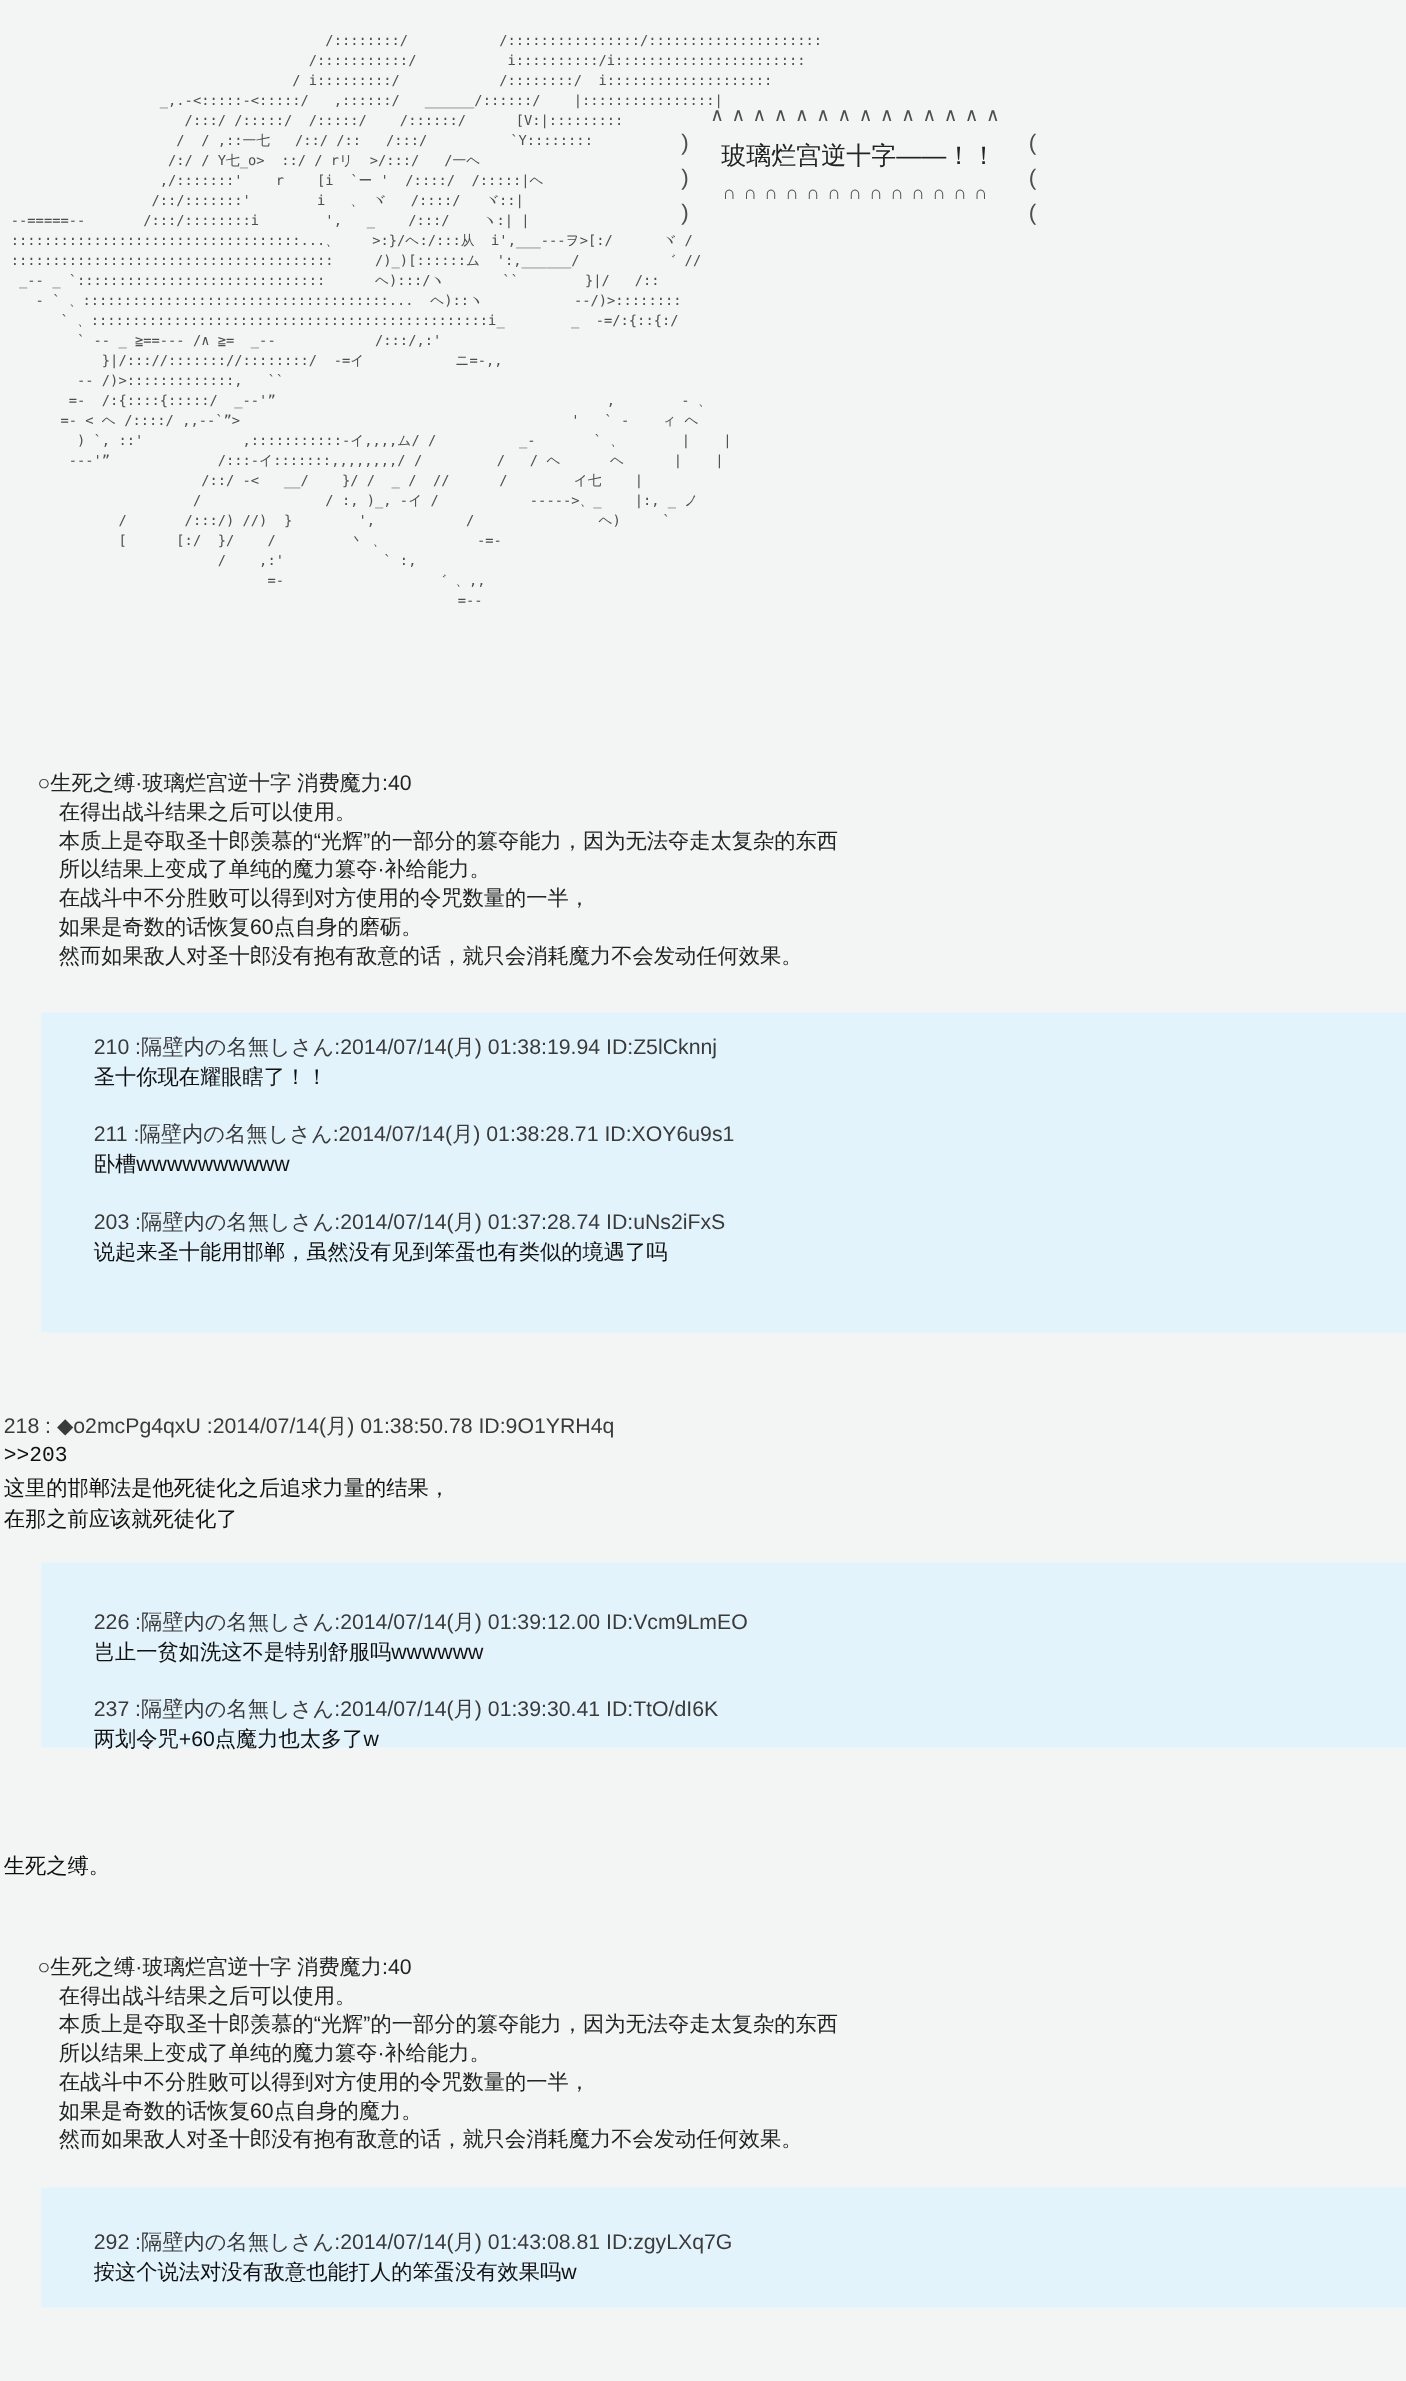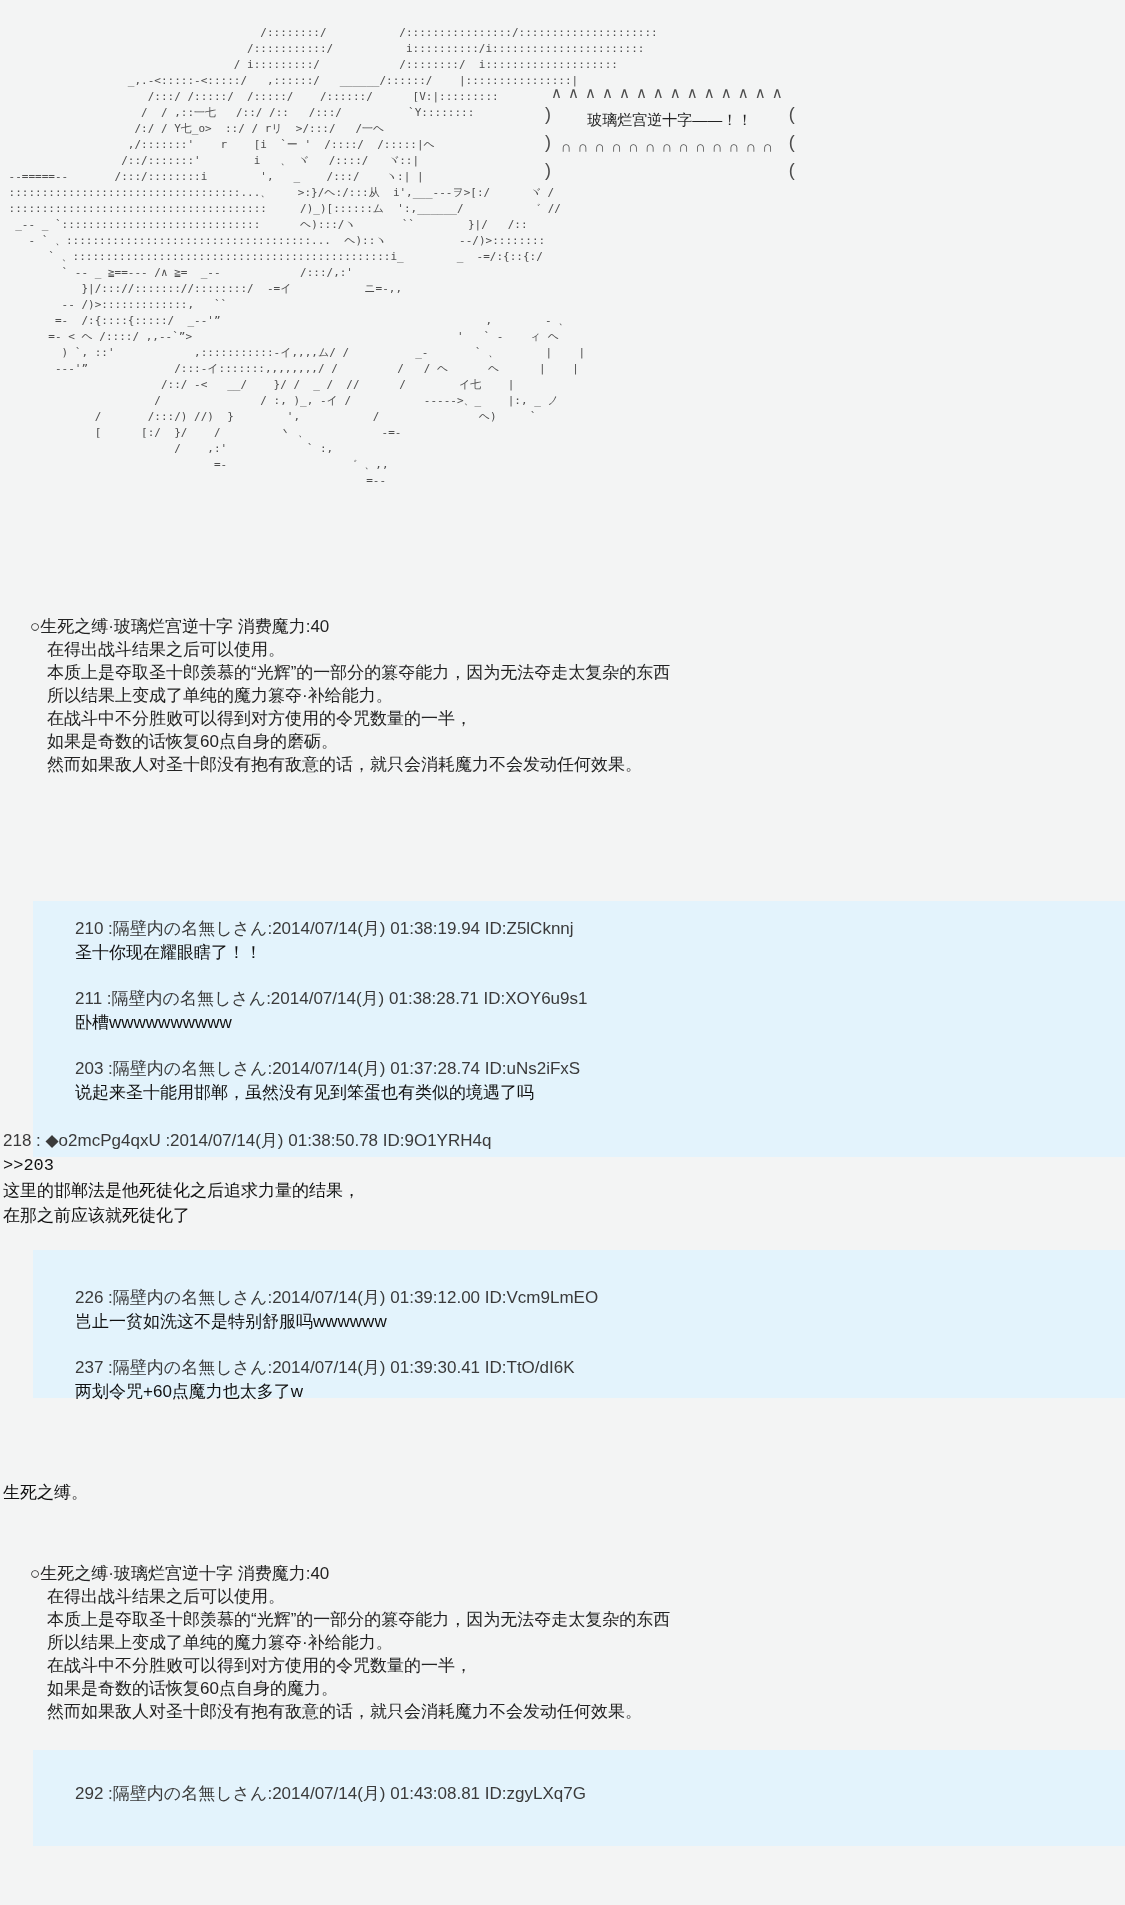--- a/index.html
+++ b/index.html
@@ -15,30 +15,30 @@
     font-size:11px; line-height:16px; color:#4d4d4d;
     white-space:pre;
   }
   .bubble {
     position:absolute; left:545px; top:84px;
     display:flex; align-items:stretch; color:#4d4d4d;
   }
   .bubble-side { font-size:18px; line-height:28px; white-space:pre; padding-top:16px; }
   .bubble-center { display:flex; flex-direction:column; align-items:center; }
   .scallop { font-size:15px; letter-spacing:6px; line-height:17px; white-space:nowrap; }
-  .bubble-text { font-size:15px; color:#222; padding:10px 26px 8px 26px; white-space:nowrap; }
+  .bubble-text { font-size:20px; color:#222; padding:10px 26px 8px 26px; white-space:nowrap; }
   .skill { position:absolute; left:30px; font-size:17px; line-height:23px; color:#222; }
   .skill-title { white-space:nowrap; }
   .skill-body { padding-left:17px; white-space:pre-line; }
   .blue-block {
     position:absolute; left:33px; right:0;
     background:var(--highlight_blue,#e3f3fc);
     box-sizing:border-box; padding-left:42px;
   }
-  .bb1 { top:901px; height:256px; padding-top:16px; }
+  .bb1 { top:810px; height:256px; padding-top:16px; }
   .bb2 { top:1250px; height:148px; padding-top:36px; }
   .bb3 { top:1750px; height:96px; padding-top:32px; }
   .post { margin-bottom:22px; font-size:17px; line-height:24px; }
   .post-header { color:#3a3a3a; white-space:nowrap; }
   .post-body { color:#101010; white-space:pre-line; }
   .loose-post { position:absolute; left:3px; font-size:17px; line-height:25px; }
   .loose-post .post-header { color:#3a3a3a; }
   .quote-link { color:#101010;font-family:Liberation Mono, monospace; }
 </style>
 </head>
@@ -141,14 +141,15 @@
 本质上是夺取圣十郎羡慕的“光辉”的一部分的篡夺能力，因为无法夺走太复杂的东西
 所以结果上变成了单纯的魔力篡夺·补给能力。
 在战斗中不分胜败可以得到对方使用的令咒数量的一半，
 如果是奇数的话恢复60点自身的魔力。
 然而如果敌人对圣十郎没有抱有敌意的话，就只会消耗魔力不会发动任何效果。</div>
 </section>
 
 <section class="blue-block bb3">
   <div class="post">
     <div class="post-header">292 :隔壁内の名無しさん:2014/07/14(月) 01:43:08.81 ID:zgyLXq7G</div>
+    <div class="post-body">按这个说法对没有敌意也能打人的笨蛋没有效果吗w</div>
   </div>
 </section>
 
 </body></html>

